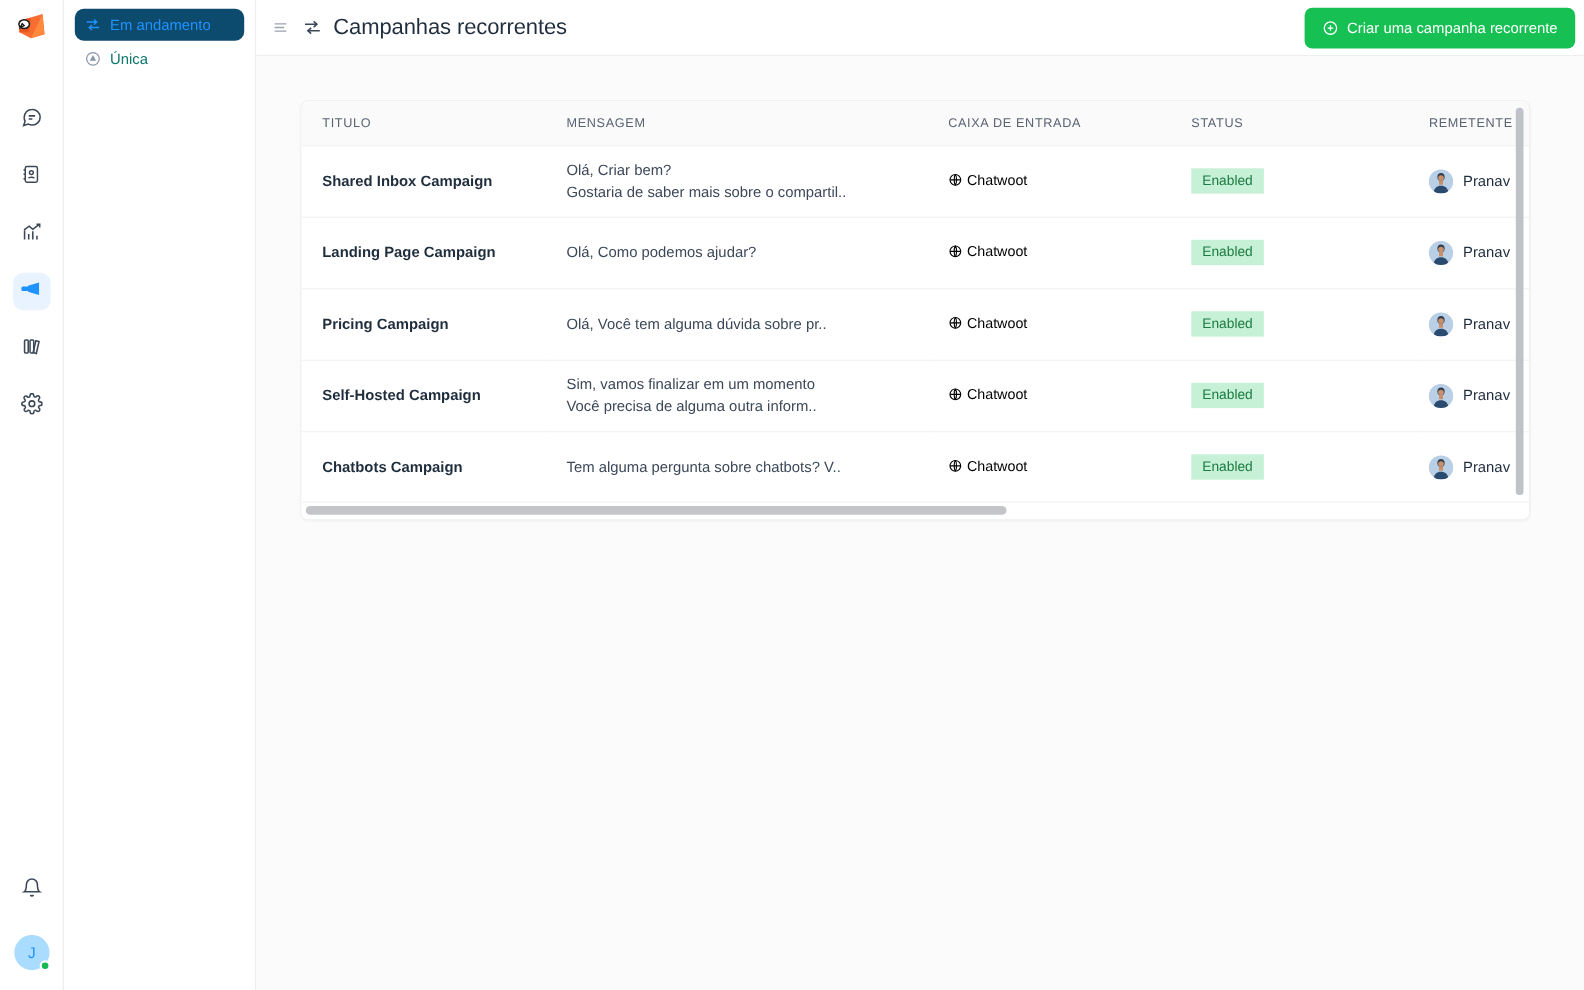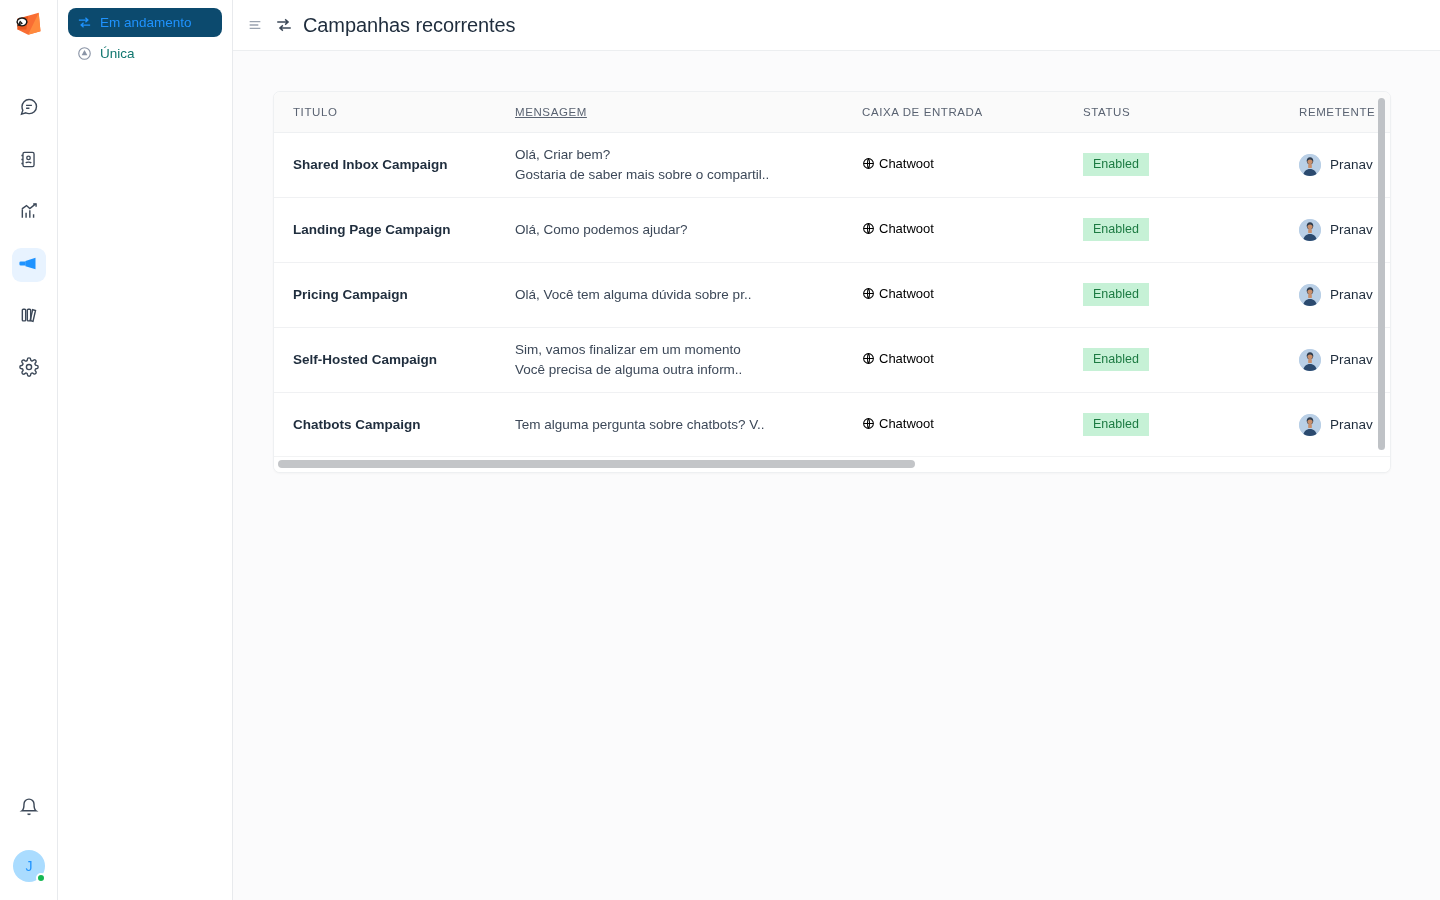--- a/index.html
+++ b/index.html
@@ -117,21 +117,21 @@
   thead th {
     background: #fafafa;
     font-size: 11.5px; font-weight: normal;
     letter-spacing: 0.6px;
     color: #5a6372; text-align: left;
     padding: 13px 0 13px 0;
     border-bottom: 1px solid #eef0f2;
     height: 40px;
   }
   .c-title  { width: 224px; padding-left: 19px !important; }
-  .c-msg    { width: 350px; padding-left: 17px !important; text-decoration: underline; }
+  .c-msg    { width: 350px; padding-left: 17px !important; }
   .c-inbox  { width: 222px; padding-left: 14px !important; }
   .c-status { width: 218px; padding-left: 13px !important; }
   .c-sender { width: 226px; padding-left: 11px !important; }
 
   tbody td {
     border-bottom: 1px solid #f0f1f3;
     padding: 0; height: 65px; vertical-align: middle;
     font-size: 13.5px; color: #1f2d3d;
   }
   tbody tr:last-child td { border-bottom: none; }
@@ -296,20 +296,29 @@
         </svg>
       </span>
       <span class="title-ic">
         <svg width="18" height="18" viewBox="0 0 24 24" fill="none" stroke="currentColor" stroke-width="1.9">
           <path d="M3 8h14M13.5 4.5 17.5 8l-4 3.5"></path>
           <path d="M21 16H7M10.5 12.5 6.5 16l4 3.5"></path>
         </svg>
       </span>
       <div class="page-title">Campanhas recorrentes</div>
       <div class="spacer"></div>
+      <button class="cta">
+        <span class="ic">
+          <svg width="15" height="15" viewBox="0 0 24 24" fill="none" stroke="currentColor" stroke-width="1.9">
+            <circle cx="12" cy="12" r="9"></circle>
+            <path d="M12 8v8M8 12h8"></path>
+          </svg>
+        </span>
+        <span>Criar uma campanha recorrente</span>
+      </button>
     </div>
 
     <div class="content">
       <div class="card">
         <div class="tbl-wrap">
           <table>
             <thead>
               <tr>
                 <th class="c-title">TITULO</th>
                 <th class="c-msg">MENSAGEM</th>

